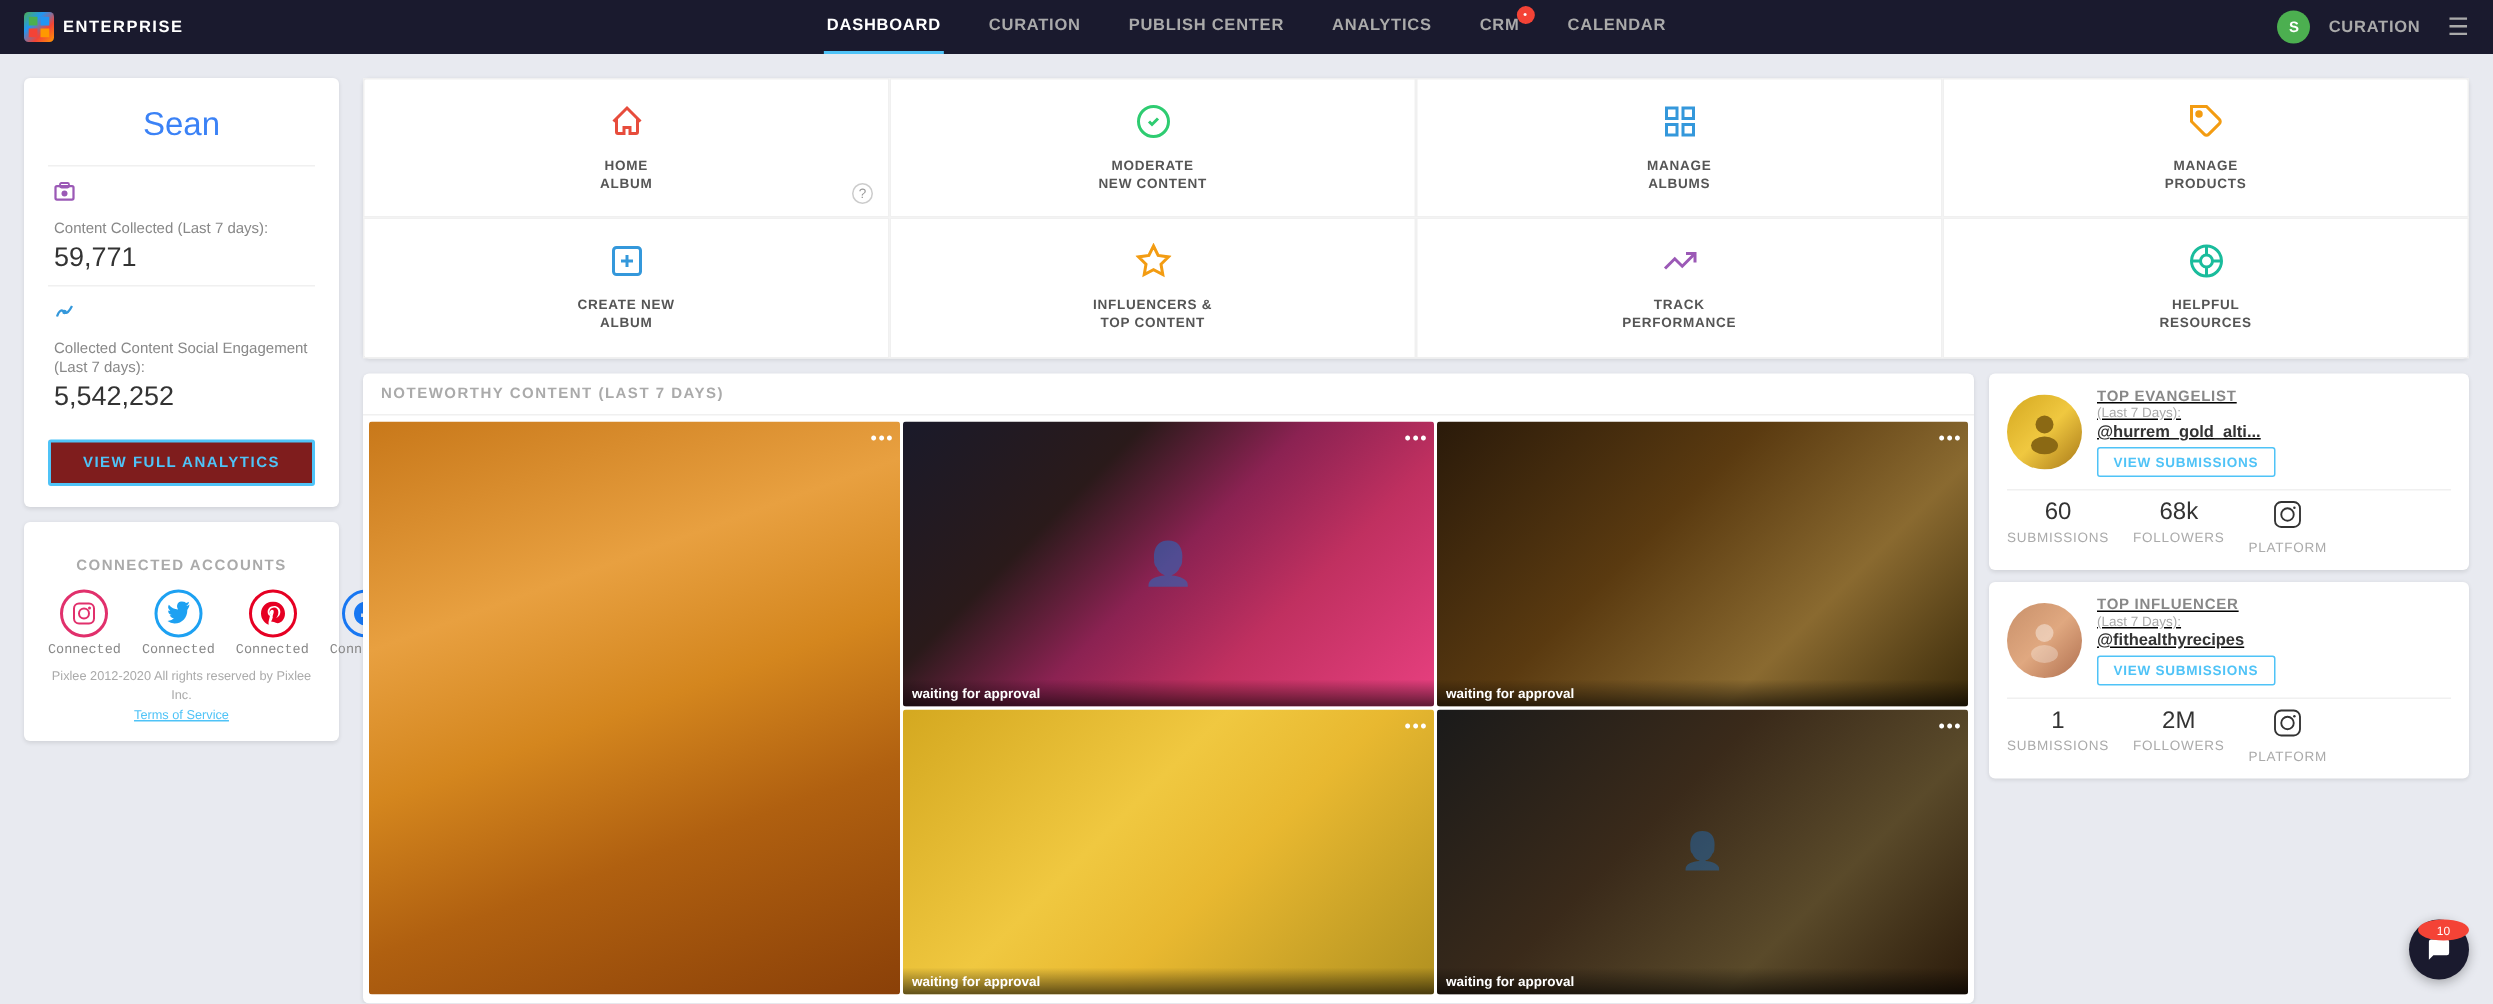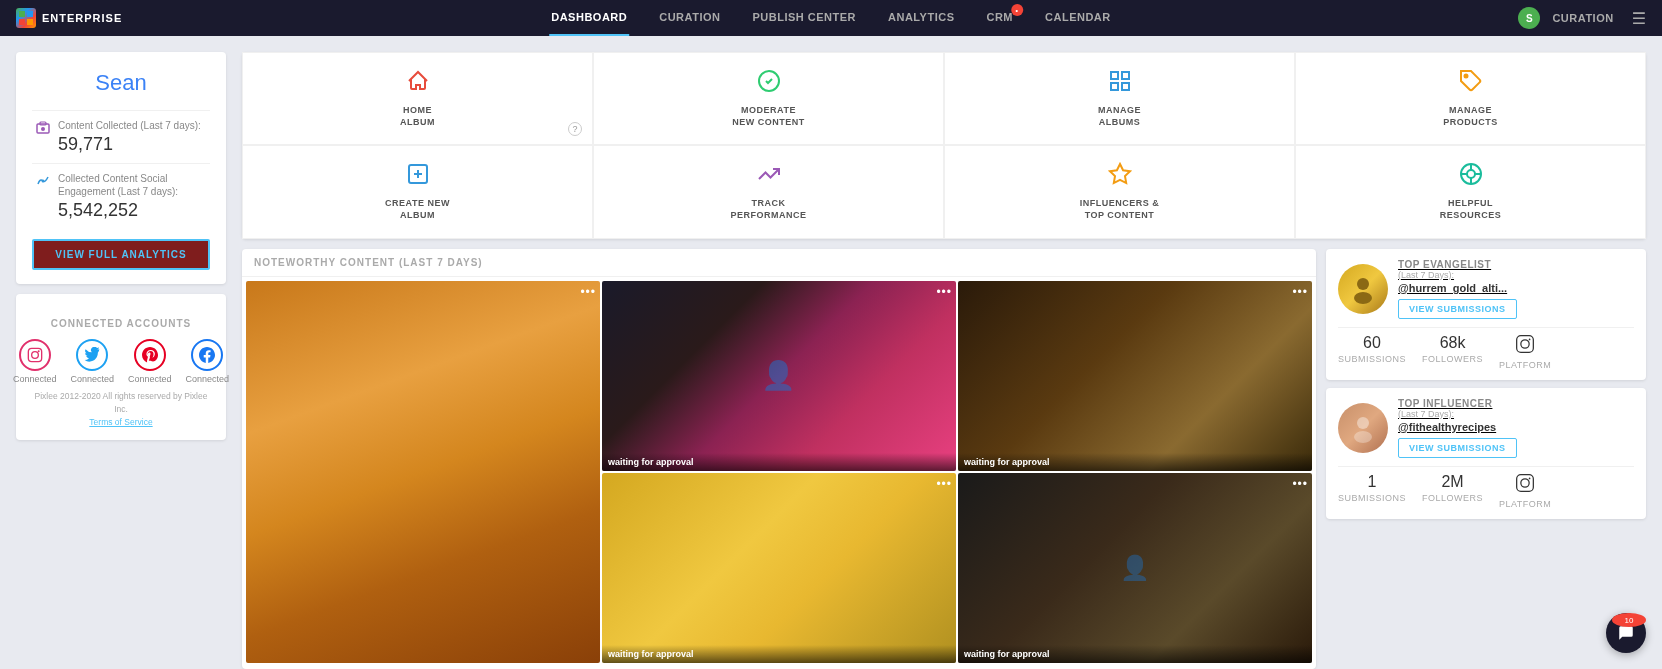--- a/index.html
+++ b/index.html
@@ -144,20 +144,21 @@
       color: #3b82f6;
       margin-bottom: 14px;
     }
     .stat-row {
       display: flex;
       align-items: flex-start;
       gap: 8px;
       padding: 8px 4px;
       border-top: 1px solid #f0f0f0;
       text-align: left;
+      flex-direction: column;
     }
     .stat-icon {
       color: #9b59b6;
       font-size: 14px;
       margin-top: 2px;
     }
     .stat-label {
       font-size: 10px;
       color: #888;
       line-height: 1.3;
@@ -193,22 +194,23 @@
       font-weight: 700;
       color: #aaa;
       letter-spacing: 1px;
       text-transform: uppercase;
       text-align: center;
       margin-bottom: 10px;
       margin-top: 12px;
     }
     .social-icons-row {
       display: flex;
-      justify-content: center;
+      justify-content: space-between;
       gap: 14px;
+      font-family: Liberation Mono, monospace;
     }
     .social-item {
       display: flex;
       flex-direction: column;
       align-items: center;
       gap: 3px;
     }
     .social-icon-circle {
       width: 32px;
       height: 32px;
@@ -680,36 +682,36 @@
           <svg width="24" height="24" viewBox="0 0 24 24" fill="none" stroke="#3498db" stroke-width="2">
             <rect x="3" y="3" width="18" height="18" rx="2"></rect>
             <line x1="12" y1="8" x2="12" y2="16"></line>
             <line x1="8" y1="12" x2="16" y2="12"></line>
           </svg>
         </span>
         <span class="action-label">CREATE NEW<br>ALBUM</span>
       </div>
 
       <div class="action-item">
+        <span class="action-icon" style="color:#f39c12;">
+          <svg width="24" height="24" viewBox="0 0 24 24" fill="none" stroke="#f39c12" stroke-width="2">
+            <polygon points="12 2 15.09 8.26 22 9.27 17 14.14 18.18 21.02 12 17.77 5.82 21.02 7 14.14 2 9.27 8.91 8.26 12 2"></polygon>
+          </svg>
+        </span>
+        <span class="action-label">INFLUENCERS &amp;<br>TOP CONTENT</span>
+      </div>
+
+      <div class="action-item">
         <span class="action-icon" style="color:#9b59b6;">
           <svg width="24" height="24" viewBox="0 0 24 24" fill="none" stroke="#9b59b6" stroke-width="2">
             <polyline points="22 7 13.5 15.5 8.5 10.5 2 17"></polyline>
             <polyline points="16 7 22 7 22 13"></polyline>
           </svg>
         </span>
         <span class="action-label">TRACK<br>PERFORMANCE</span>
-      </div>
-
-      <div class="action-item">
-        <span class="action-icon" style="color:#f39c12;">
-          <svg width="24" height="24" viewBox="0 0 24 24" fill="none" stroke="#f39c12" stroke-width="2">
-            <polygon points="12 2 15.09 8.26 22 9.27 17 14.14 18.18 21.02 12 17.77 5.82 21.02 7 14.14 2 9.27 8.91 8.26 12 2"></polygon>
-          </svg>
-        </span>
-        <span class="action-label">INFLUENCERS &amp;<br>TOP CONTENT</span>
       </div>
 
       <div class="action-item">
         <span class="action-icon" style="color:#1abc9c;">
           <svg width="24" height="24" viewBox="0 0 24 24" fill="none" stroke="#1abc9c" stroke-width="2">
             <circle cx="12" cy="12" r="10"></circle>
             <circle cx="12" cy="12" r="4"></circle>
             <line x1="12" y1="2" x2="12" y2="8"></line>
             <line x1="12" y1="16" x2="12" y2="22"></line>
             <line x1="2" y1="12" x2="8" y2="12"></line>

